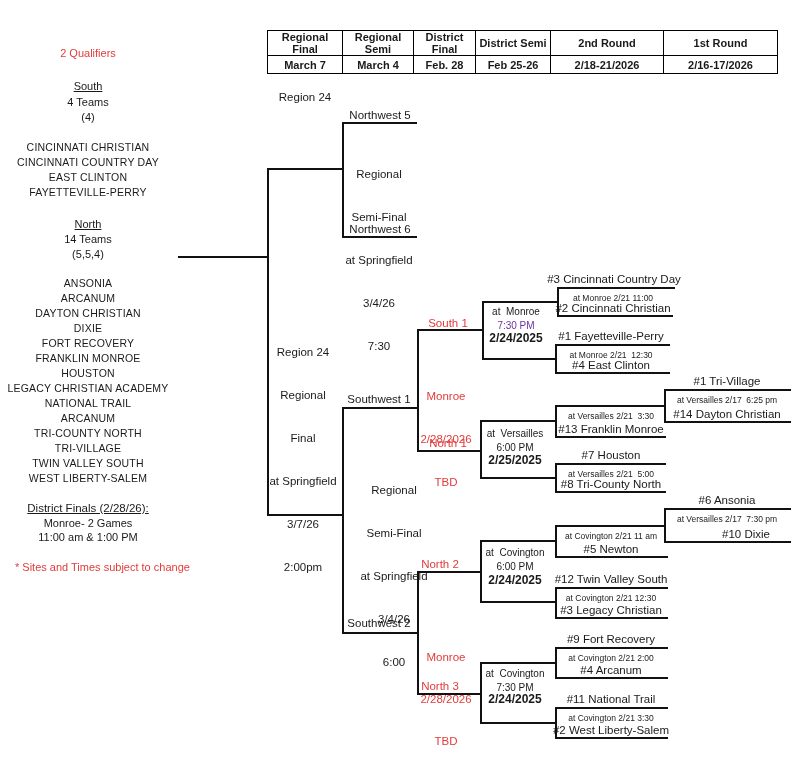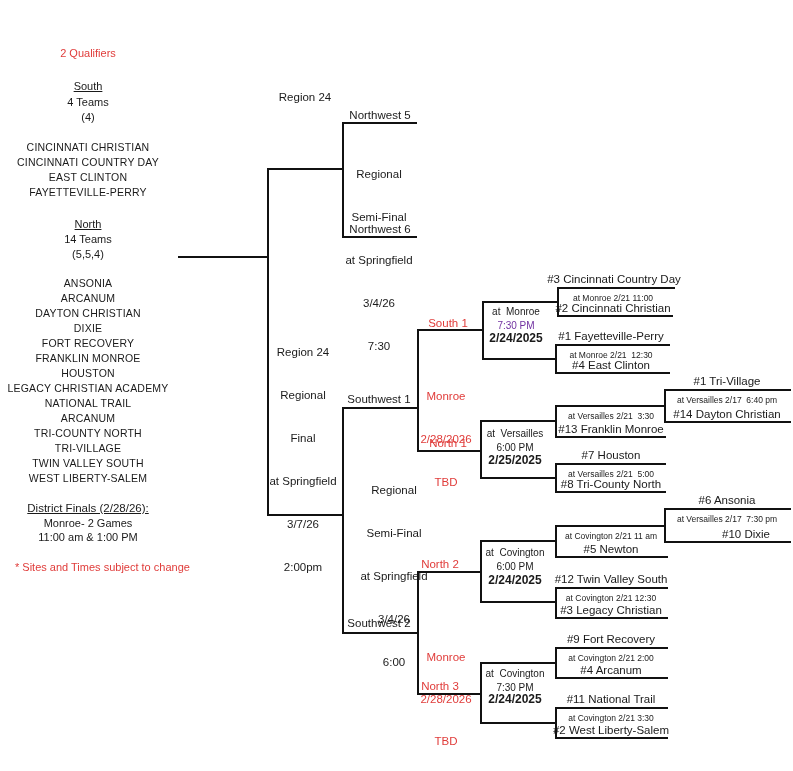--- a/index.html
+++ b/index.html
@@ -35,20 +35,36 @@
   <table class="hdr">
     <colgroup>
       <col style="width:75px">
         <col style="width:71px">
         <col style="width:62px">
       <col style="width:75px">
         <col style="width:113px">
         <col style="width:114px">
     </colgroup>
     <tbody>
+    <tr>
+      <td>Regional Final</td>
+      <td>Regional Semi</td>
+      <td>District Final</td>
+      <td>District Semi</td>
+      <td>2nd Round</td>
+      <td>1st Round</td>
+    </tr>
+    <tr>
+      <td>March 7</td>
+      <td>March 4</td>
+      <td>Feb. 28</td>
+      <td>Feb 25-26</td>
+      <td>2/18-21/2026</td>
+      <td>2/16-17/2026</td>
+    </tr>
   </tbody>
     </table>
 
   <div class="t tc red side11" style="left:88px;top:46px">2 Qualifiers</div>
   <div class="t tc b u side11" style="left:88px;top:79px">South</div>
   <div class="t tc b side11" style="left:88px;top:95px">4 Teams</div>
   <div class="t tc b side11" style="left:88px;top:110px">(4)</div>
   <div class="t tc side" style="left:88px;top:140px">CINCINNATI CHRISTIAN</div>
   <div class="t tc side" style="left:88px;top:155px">CINCINNATI COUNTRY DAY</div>
   <div class="t tc side" style="left:88px;top:170px">EAST CLINTON</div>
@@ -128,21 +144,21 @@
   <div class="t tc" style="left:613px;top:301px">#2 Cincinnati Christian</div>
   <div class="t tc" style="left:611px;top:329px">#1 Fayetteville-Perry</div>
   <div class="t tc sm" style="left:611px;top:350px">at Monroe 2/21  12:30</div>
   <div class="t tc" style="left:611px;top:358px">#4 East Clinton</div>
 
   <div class="t tc venue" style="left:515px;top:427px">at  Versailles</div>
   <div class="t tc venue" style="left:515px;top:441px">6:00 PM</div>
   <div class="t tc date" style="left:515px;top:453px">2/25/2025</div>
 
   <div class="t tc" style="left:727px;top:374px">#1 Tri-Village</div>
-  <div class="t tc sm" style="left:727px;top:395px">at Versailles 2/17  6:40 pm</div>
+  <div class="t tc sm" style="left:727px;top:395px">at Versailles 2/17  6:25 pm</div>
   <div class="t tc" style="left:727px;top:407px">#14 Dayton Christian</div>
   <div class="t tc sm" style="left:611px;top:411px">at Versailles 2/21  3:30</div>
   <div class="t tc" style="left:611px;top:422px">#13 Franklin Monroe</div>
   <div class="t tc" style="left:611px;top:448px">#7 Houston</div>
   <div class="t tc sm" style="left:611px;top:469px">at Versailles 2/21  5:00</div>
   <div class="t tc" style="left:611px;top:477px">#8 Tri-County North</div>
 
   <div class="t tc venue" style="left:515px;top:546px">at  Covington</div>
   <div class="t tc venue" style="left:515px;top:560px">6:00 PM</div>
   <div class="t tc date" style="left:515px;top:573px">2/24/2025</div>

